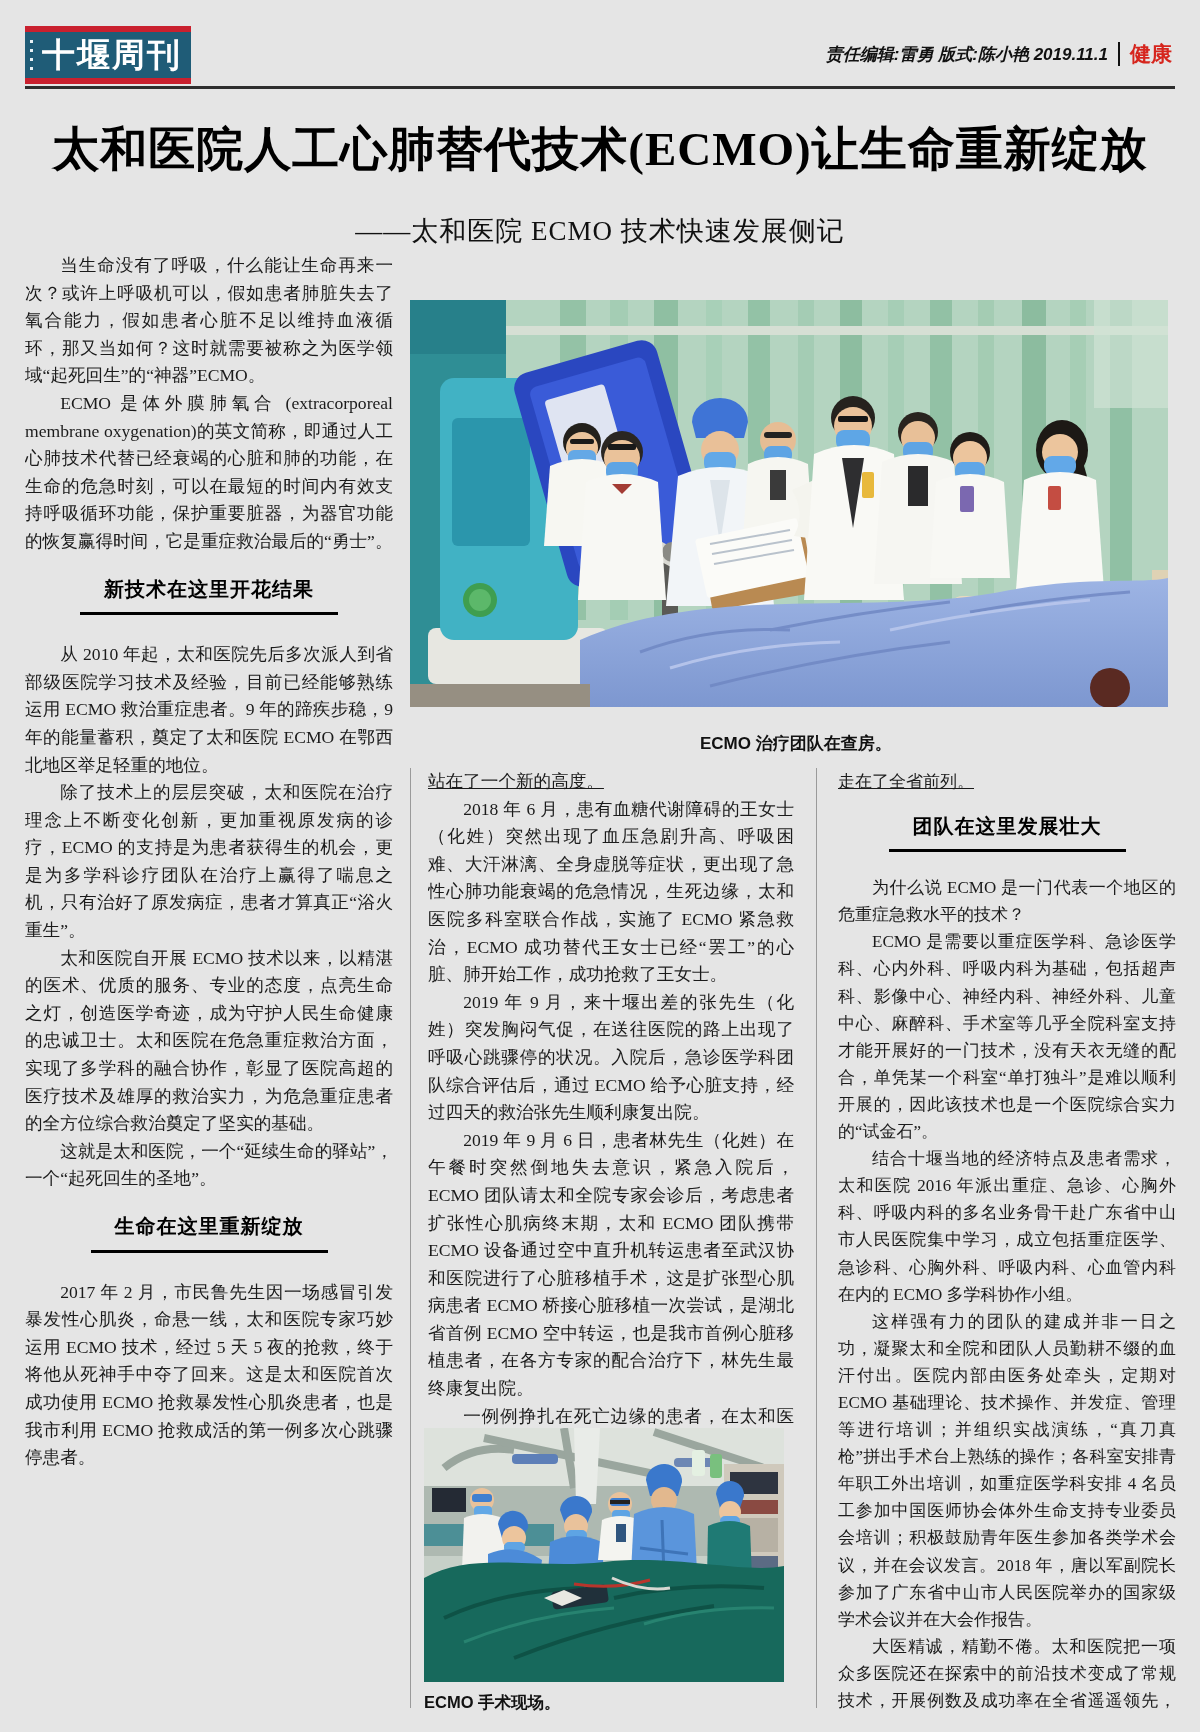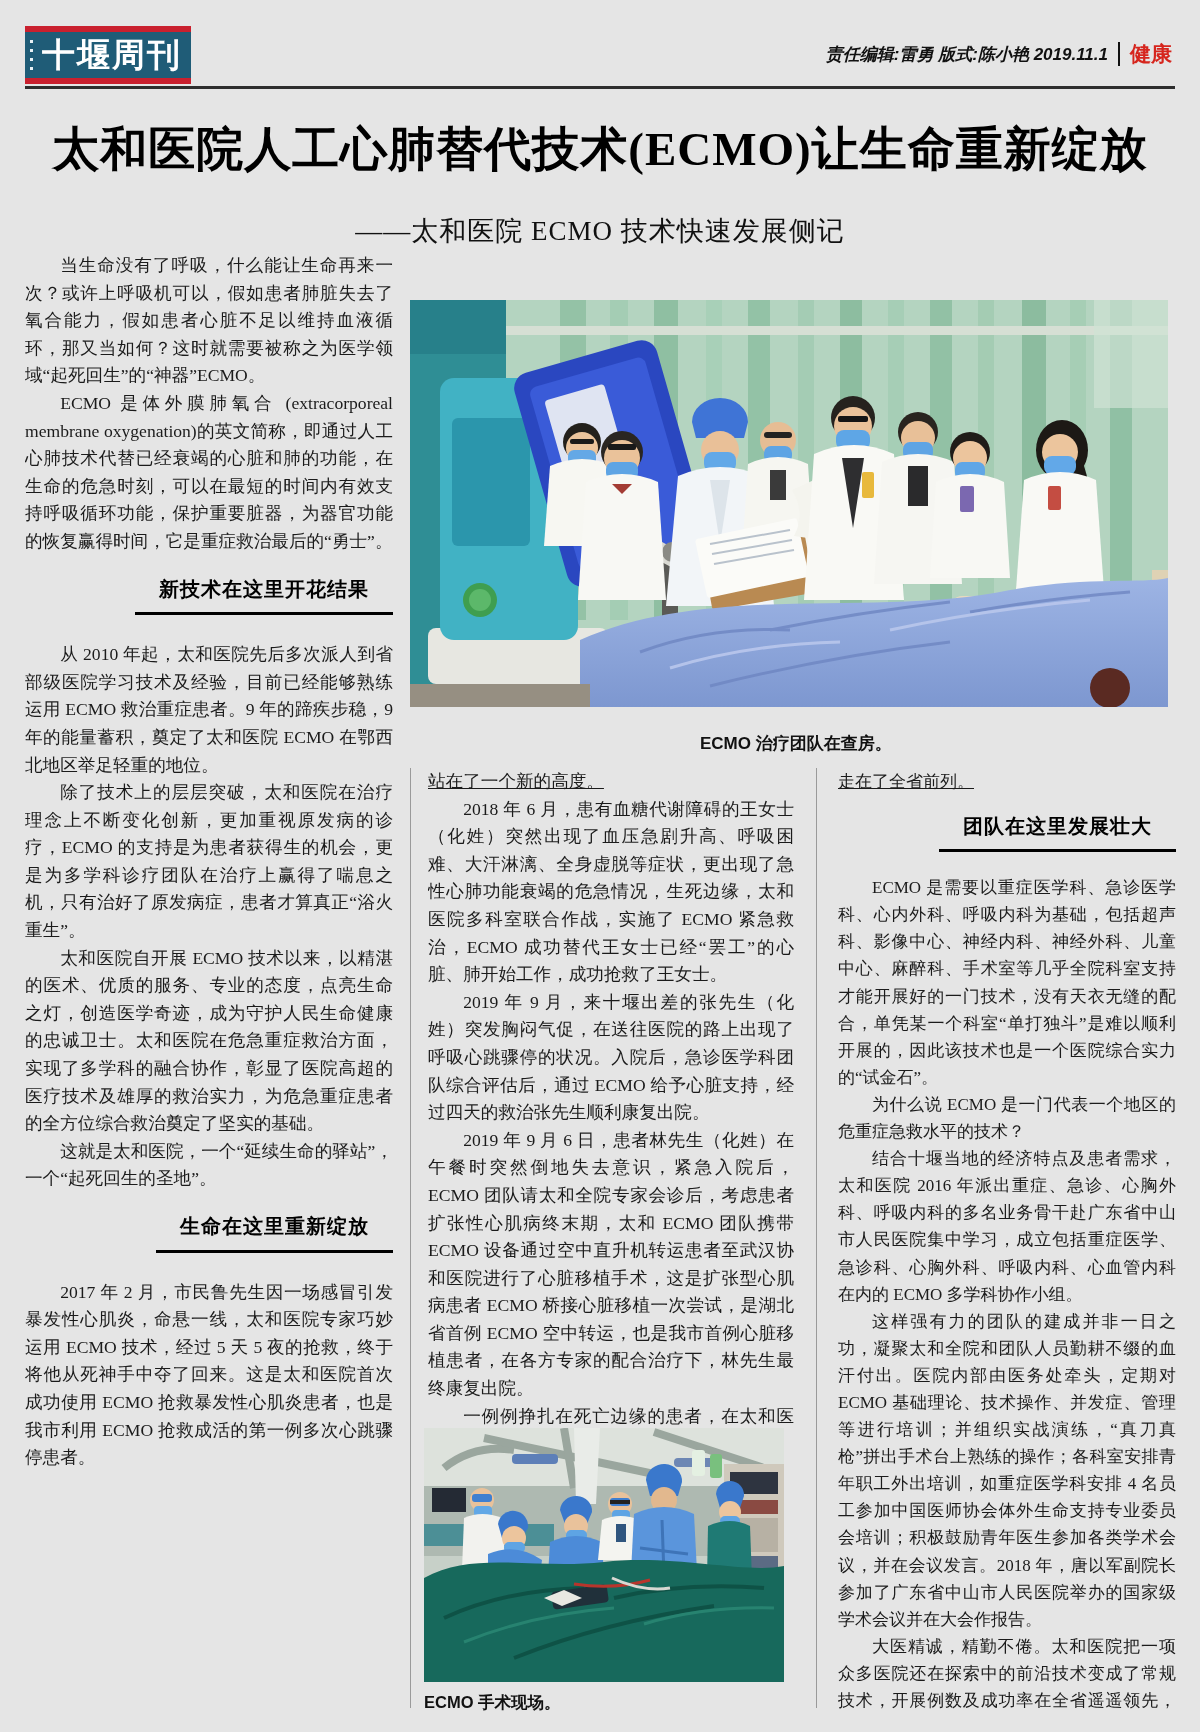--- a/index.html
+++ b/index.html
@@ -29,21 +29,21 @@
   #subtitle{position:absolute;left:25px;top:192px;width:1150px;text-align:center;
             font-size:27px;color:#111;letter-spacing:1px;margin-top:21px;}
 
   
   .col{position:absolute;font-size:17.6px;line-height:27.6px;text-align:justify;overflow:hidden;}
   #col1{left:25px;top:252px;width:368px;height:1462px;}
   #col2{left:428px;top:768px;width:366px;height:658px;}
   #col3{left:838px;top:768px;width:338px;height:946px;font-size:17px;line-height:27.1px;}
   .para{margin:0;text-indent:2em;}
   .para.noindent{text-indent:0;text-decoration:underline;}
-  .sec-head{text-align:right;margin:20px 0 26px 0;}
+  .sec-head{text-align:center;margin:20px 0 26px 0;}
   #col3 .sec-head{margin:18px 0 22px 0;}
   .sec-head-text{display:inline-block;font-family:"Liberation Sans","DejaVu Sans",sans-serif;
                  font-weight:bold;font-size:20px;color:#000;padding:0 24px 9px 24px;
                  border-bottom:3px solid #000;letter-spacing:1px;}
 
   .vrule{position:absolute;width:1px;background:#9a9a9a;top:768px;height:940px;}
   #vrule1{left:410px;} #vrule2{left:816px;}
 
   
   .photo{position:absolute;overflow:hidden;background:#9db6a6;}
@@ -355,20 +355,20 @@
   <div class="col" id="col2">
       <p class="para noindent">站在了一个新的高度。</p>
       <p class="para">2018 年 6 月，患有血糖代谢障碍的王女士（化姓）突然出现了血压急剧升高、呼吸困难、大汗淋漓、全身虚脱等症状，更出现了急性心肺功能衰竭的危急情况，生死边缘，太和医院多科室联合作战，实施了 ECMO 紧急救治，ECMO 成功替代王女士已经“罢工”的心脏、肺开始工作，成功抢救了王女士。</p>
       <p class="para">2019 年 9 月，来十堰出差的张先生（化姓）突发胸闷气促，在送往医院的路上出现了呼吸心跳骤停的状况。入院后，急诊医学科团队综合评估后，通过 ECMO 给予心脏支持，经过四天的救治张先生顺利康复出院。</p>
       <p class="para">2019 年 9 月 6 日，患者林先生（化姓）在午餐时突然倒地失去意识，紧急入院后，ECMO 团队请太和全院专家会诊后，考虑患者扩张性心肌病终末期，太和 ECMO 团队携带 ECMO 设备通过空中直升机转运患者至武汉协和医院进行了心脏移植手术，这是扩张型心肌病患者 ECMO 桥接心脏移植一次尝试，是湖北省首例 ECMO 空中转运，也是我市首例心脏移植患者，在各方专家的配合治疗下，林先生最终康复出院。</p>
       <p class="para">一例例挣扎在死亡边缘的患者，在太和医院 ECMO 团队和多学科合作治疗下重获新生，让我们看到了太和医院在 ECMO 发展之路倾注心血，为救治危重病人提供了新的途径，太和再次用实力证明了在 ECMO 的技术操作、人员培养、多科协作等方面已经</p>
     </div>
   <div class="col" id="col3">
       <p class="para noindent">走在了全省前列。</p>
       <div class="sec-head"><span class="sec-head-text">团队在这里发展壮大</span></div>
+      <p class="para">为什么说 ECMO 是一门代表一个地区的危重症急救水平的技术？</p>
       <p class="para">ECMO 是需要以重症医学科、急诊医学科、心内外科、呼吸内科为基础，包括超声科、影像中心、神经内科、神经外科、儿童中心、麻醉科、手术室等几乎全院科室支持才能开展好的一门技术，没有天衣无缝的配合，单凭某一个科室“单打独斗”是难以顺利开展的，因此该技术也是一个医院综合实力的“试金石”。</p>
-      <p class="para">为什么说 ECMO 是一门代表一个地区的危重症急救水平的技术？</p>
       <p class="para">结合十堰当地的经济特点及患者需求，太和医院 2016 年派出重症、急诊、心胸外科、呼吸内科的多名业务骨干赴广东省中山市人民医院集中学习，成立包括重症医学、急诊科、心胸外科、呼吸内科、心血管内科在内的 ECMO 多学科协作小组。</p>
       <p class="para">这样强有力的团队的建成并非一日之功，凝聚太和全院和团队人员勤耕不缀的血汗付出。医院内部由医务处牵头，定期对 ECMO 基础理论、技术操作、并发症、管理等进行培训；并组织实战演练，“真刀真枪”拼出手术台上熟练的操作；各科室安排青年职工外出培训，如重症医学科安排 4 名员工参加中国医师协会体外生命支持专业委员会培训；积极鼓励青年医生参加各类学术会议，并在会议发言。2018 年，唐以军副院长参加了广东省中山市人民医院举办的国家级学术会议并在大会作报告。</p>
       <p class="para">大医精诚，精勤不倦。太和医院把一项众多医院还在探索中的前沿技术变成了常规技术，开展例数及成功率在全省遥遥领先，太和医院 ECMO 的先进经验已走出十堰，走向全国，为该技术的更上一层楼贡献力量，这是一代代太和人毕生的追求，更多的生命会在先进的诊疗技术下重新绽放，太和医院也会为更多人的幸福安康奋楫争先！</p>
     </div>
 
 </div>
 
 </body></html>

